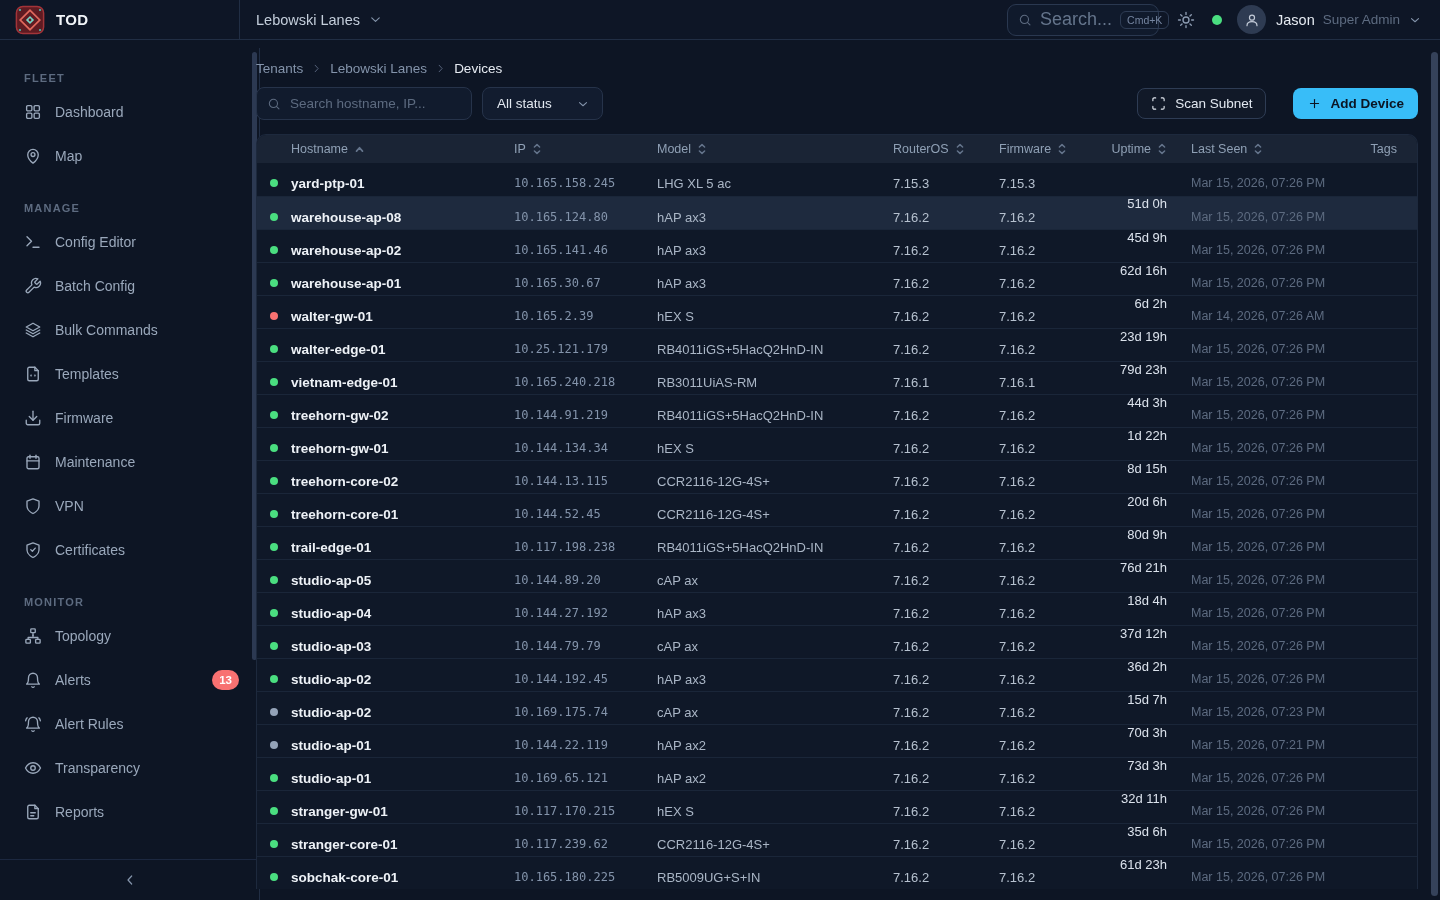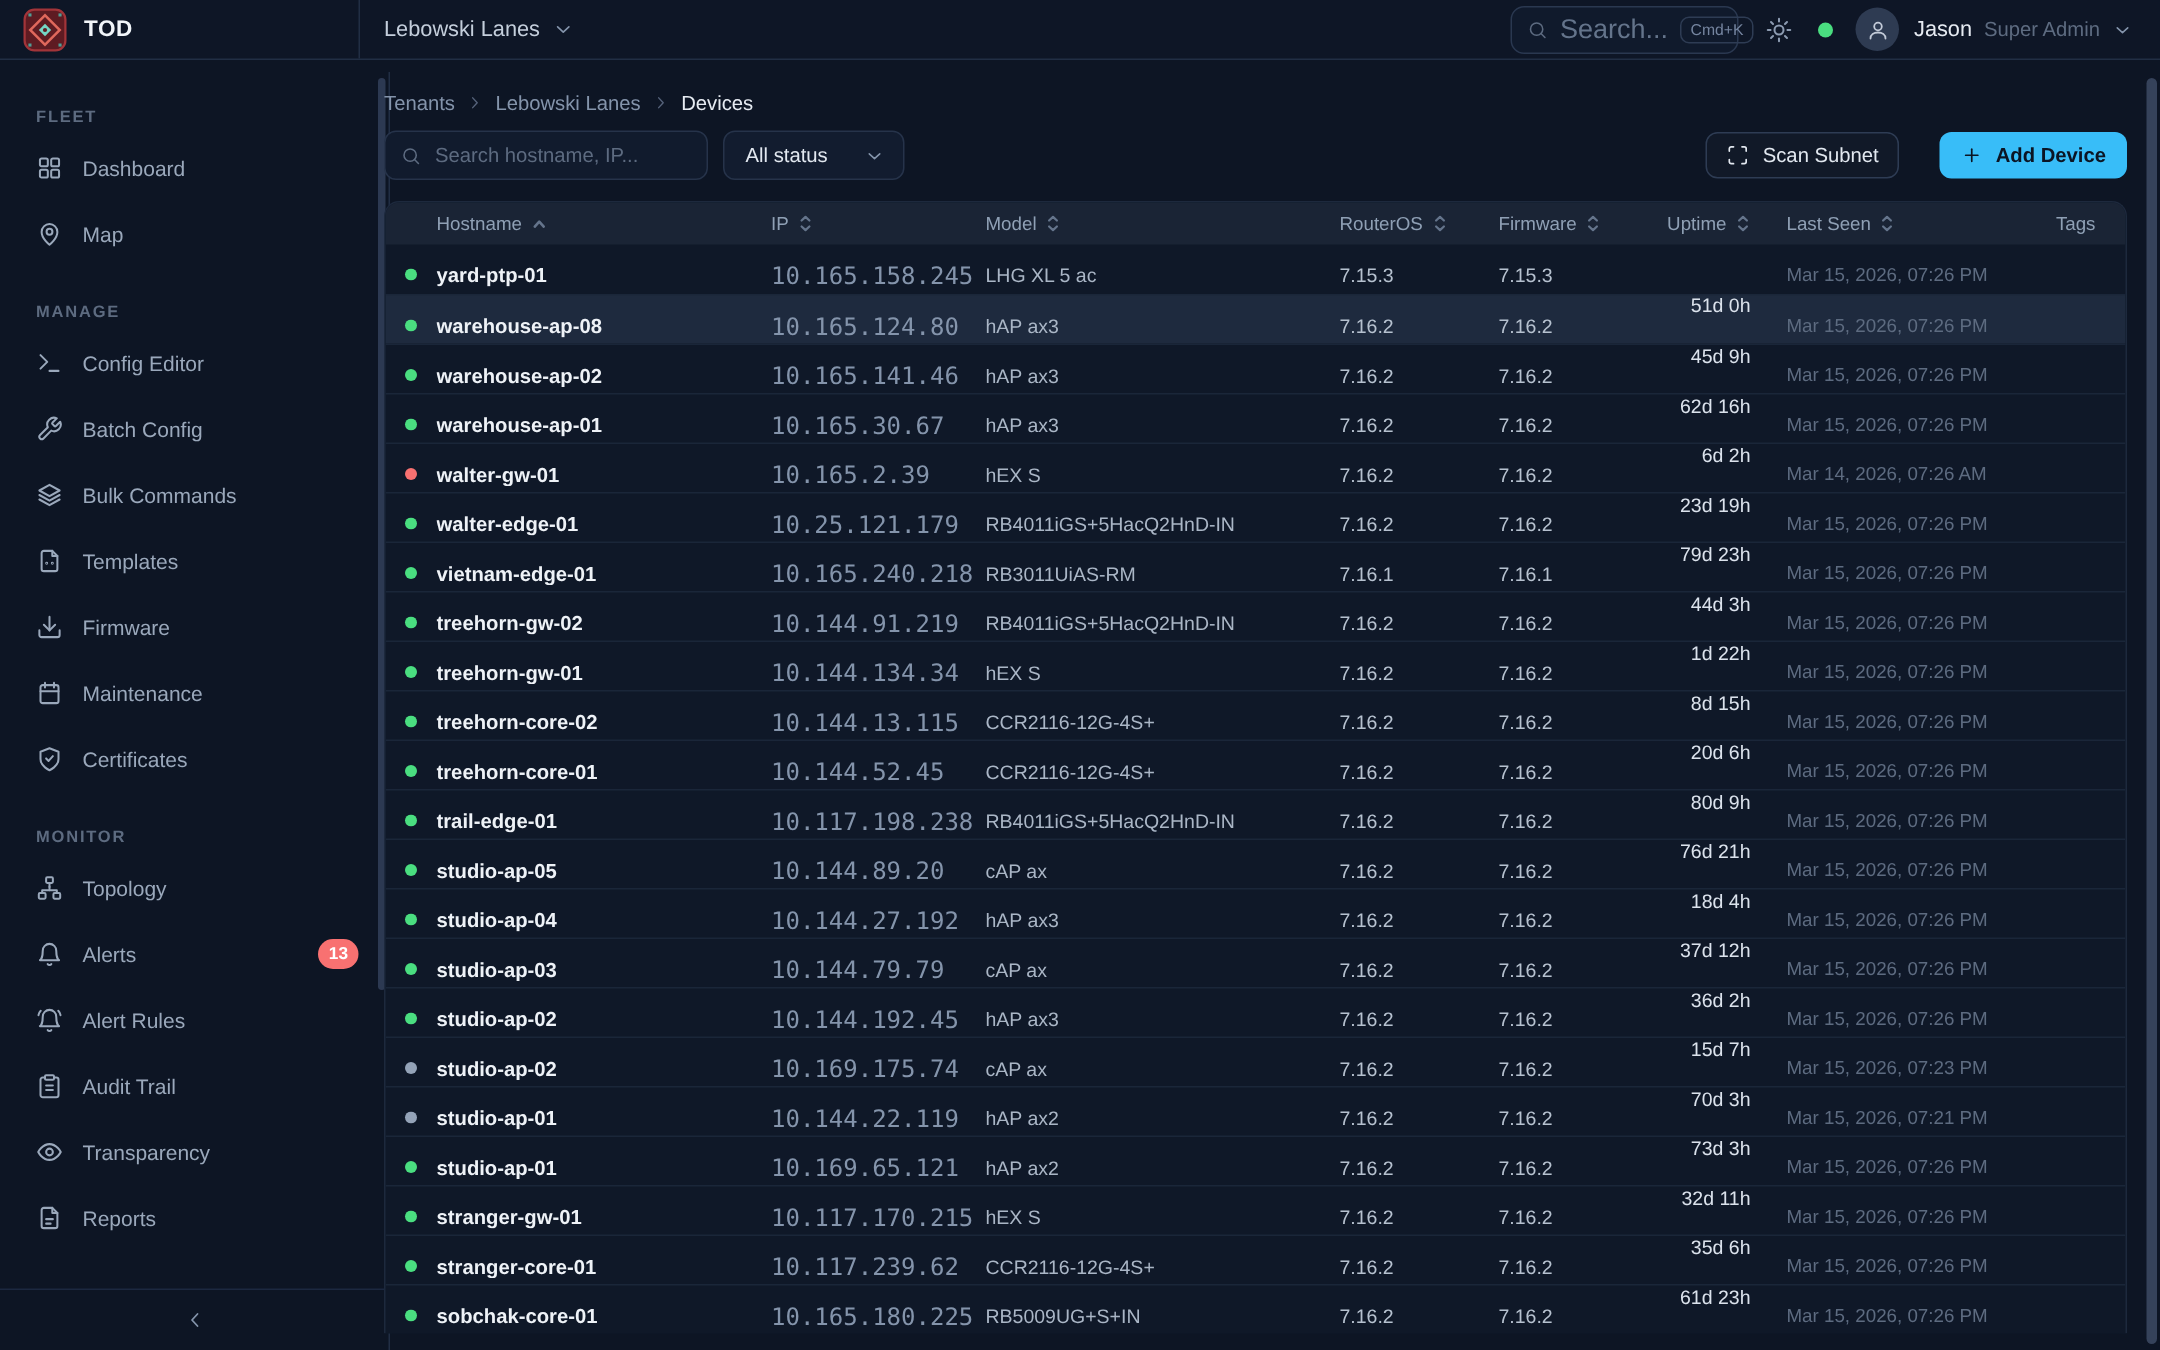--- a/index.html
+++ b/index.html
@@ -135,21 +135,21 @@
   .th.right { justify-content:flex-end; padding-right:16px; }
   .th.right-tags { justify-content:flex-end; padding-right:20px; cursor:default; }
   .sort-glyph { color:#64748b; display:flex; }
   .trow { height:33px; border-top:1px solid #1a2639; font-size:13px; cursor:pointer; }
   .trow:first-child { border-top:none; }
   .trow.hl { background:#1e2a3e; }
   .cell { padding-left:8px; white-space:nowrap; overflow:hidden; }
   .cell-dot { padding-left:0; display:flex; justify-content:center; }
   .dot { width:8px; height:8px; border-radius:50%; }
   .cell-host { padding-left:0; color:#eef2f7; font-weight:600; font-size:13.5px; }
-  .cell-ip { font-family:"DejaVu Sans Mono", monospace; font-size:16px; color:#8494ab; }
+  .cell-ip { font-family:"DejaVu Sans Mono", monospace; font-size:12px; color:#8494ab; }
   .cell-model { color:#aab6c6; }
   .cell-ver { color:#b6c1cf; }
   .cell-up { text-align:right; padding-right:16px; color:#dbe2ec; font-weight:500;margin-top:40px; }
   .cell-seen { color:#5d6b80; font-size:12.5px; }
   .cell-tags { }
 
   
   .page-scroll-thumb {
     position:absolute; top:52px; bottom:4px; right:2px; width:7px;
     background:#35425a; border-radius:4px;
@@ -305,20 +305,28 @@
             <line x1="16" y1="3" x2="16" y2="7"></line>
             <line x1="4" y1="10.5" x2="20" y2="10.5"></line>
           </svg>
         </span>
         <span class="nav-label">Maintenance</span>
       </div>
       <div class="nav-item">
         <span class="nav-icon">
           <svg width="18" height="18" viewBox="0 0 24 24" fill="none" stroke="currentColor" stroke-width="1.8" stroke-linecap="round" stroke-linejoin="round">
             <path d="M12 22s8-3.5 8-10V5.5L12 2.5 4 5.5V12c0 6.5 8 10 8 10z"></path>
+          </svg>
+        </span>
+        <span class="nav-label">VPN</span>
+      </div>
+      <div class="nav-item">
+        <span class="nav-icon">
+          <svg width="18" height="18" viewBox="0 0 24 24" fill="none" stroke="currentColor" stroke-width="1.8" stroke-linecap="round" stroke-linejoin="round">
+            <path d="M12 22s8-3.5 8-10V5.5L12 2.5 4 5.5V12c0 6.5 8 10 8 10z"></path>
             <polyline points="9 11.5 11.2 13.7 15 9.5"></polyline>
           </svg>
         </span>
         <span class="nav-label">Certificates</span>
       </div>
       <div class="nav-group-label">MONITOR</div>
       <div class="nav-item">
         <span class="nav-icon">
           <svg width="18" height="18" viewBox="0 0 24 24" fill="none" stroke="currentColor" stroke-width="1.8" stroke-linecap="round" stroke-linejoin="round">
             <rect x="9" y="2.5" width="6" height="5" rx="1"></rect>
@@ -344,31 +352,20 @@
       <div class="nav-item">
         <span class="nav-icon">
           <svg width="18" height="18" viewBox="0 0 24 24" fill="none" stroke="currentColor" stroke-width="1.8" stroke-linecap="round" stroke-linejoin="round">
             <path d="M18 9a6 6 0 0 0-12 0c0 7-2.5 8.5-2.5 8.5h17S18 16 18 9"></path>
             <path d="M10.4 21a1.9 1.9 0 0 0 3.2 0"></path>
             <path d="M4.2 3.8C3.1 4.9 2.4 6.2 2.2 7.7"></path>
             <path d="M19.8 3.8c1.1 1.1 1.8 2.4 2 3.9"></path>
           </svg>
         </span>
         <span class="nav-label">Alert Rules</span>
-      </div>
-      <div class="nav-item">
-        <span class="nav-icon">
-          <svg width="18" height="18" viewBox="0 0 24 24" fill="none" stroke="currentColor" stroke-width="1.8" stroke-linecap="round" stroke-linejoin="round">
-            <rect x="8" y="2.5" width="8" height="4" rx="1"></rect>
-            <path d="M16 4.5h2a2 2 0 0 1 2 2V20a2 2 0 0 1-2 2H6a2 2 0 0 1-2-2V6.5a2 2 0 0 1 2-2h2"></path>
-            <line x1="9" y1="11.5" x2="15" y2="11.5"></line>
-            <line x1="9" y1="15.5" x2="15" y2="15.5"></line>
-          </svg>
-        </span>
-        <span class="nav-label">Audit Trail</span>
       </div>
       <div class="nav-item">
         <span class="nav-icon">
           <svg width="18" height="18" viewBox="0 0 24 24" fill="none" stroke="currentColor" stroke-width="1.8" stroke-linecap="round" stroke-linejoin="round">
             <path d="M2 12s3.5-7 10-7 10 7 10 7-3.5 7-10 7S2 12 2 12z"></path>
             <circle cx="12" cy="12" r="3"></circle>
           </svg>
         </span>
         <span class="nav-label">Transparency</span>
       </div>

